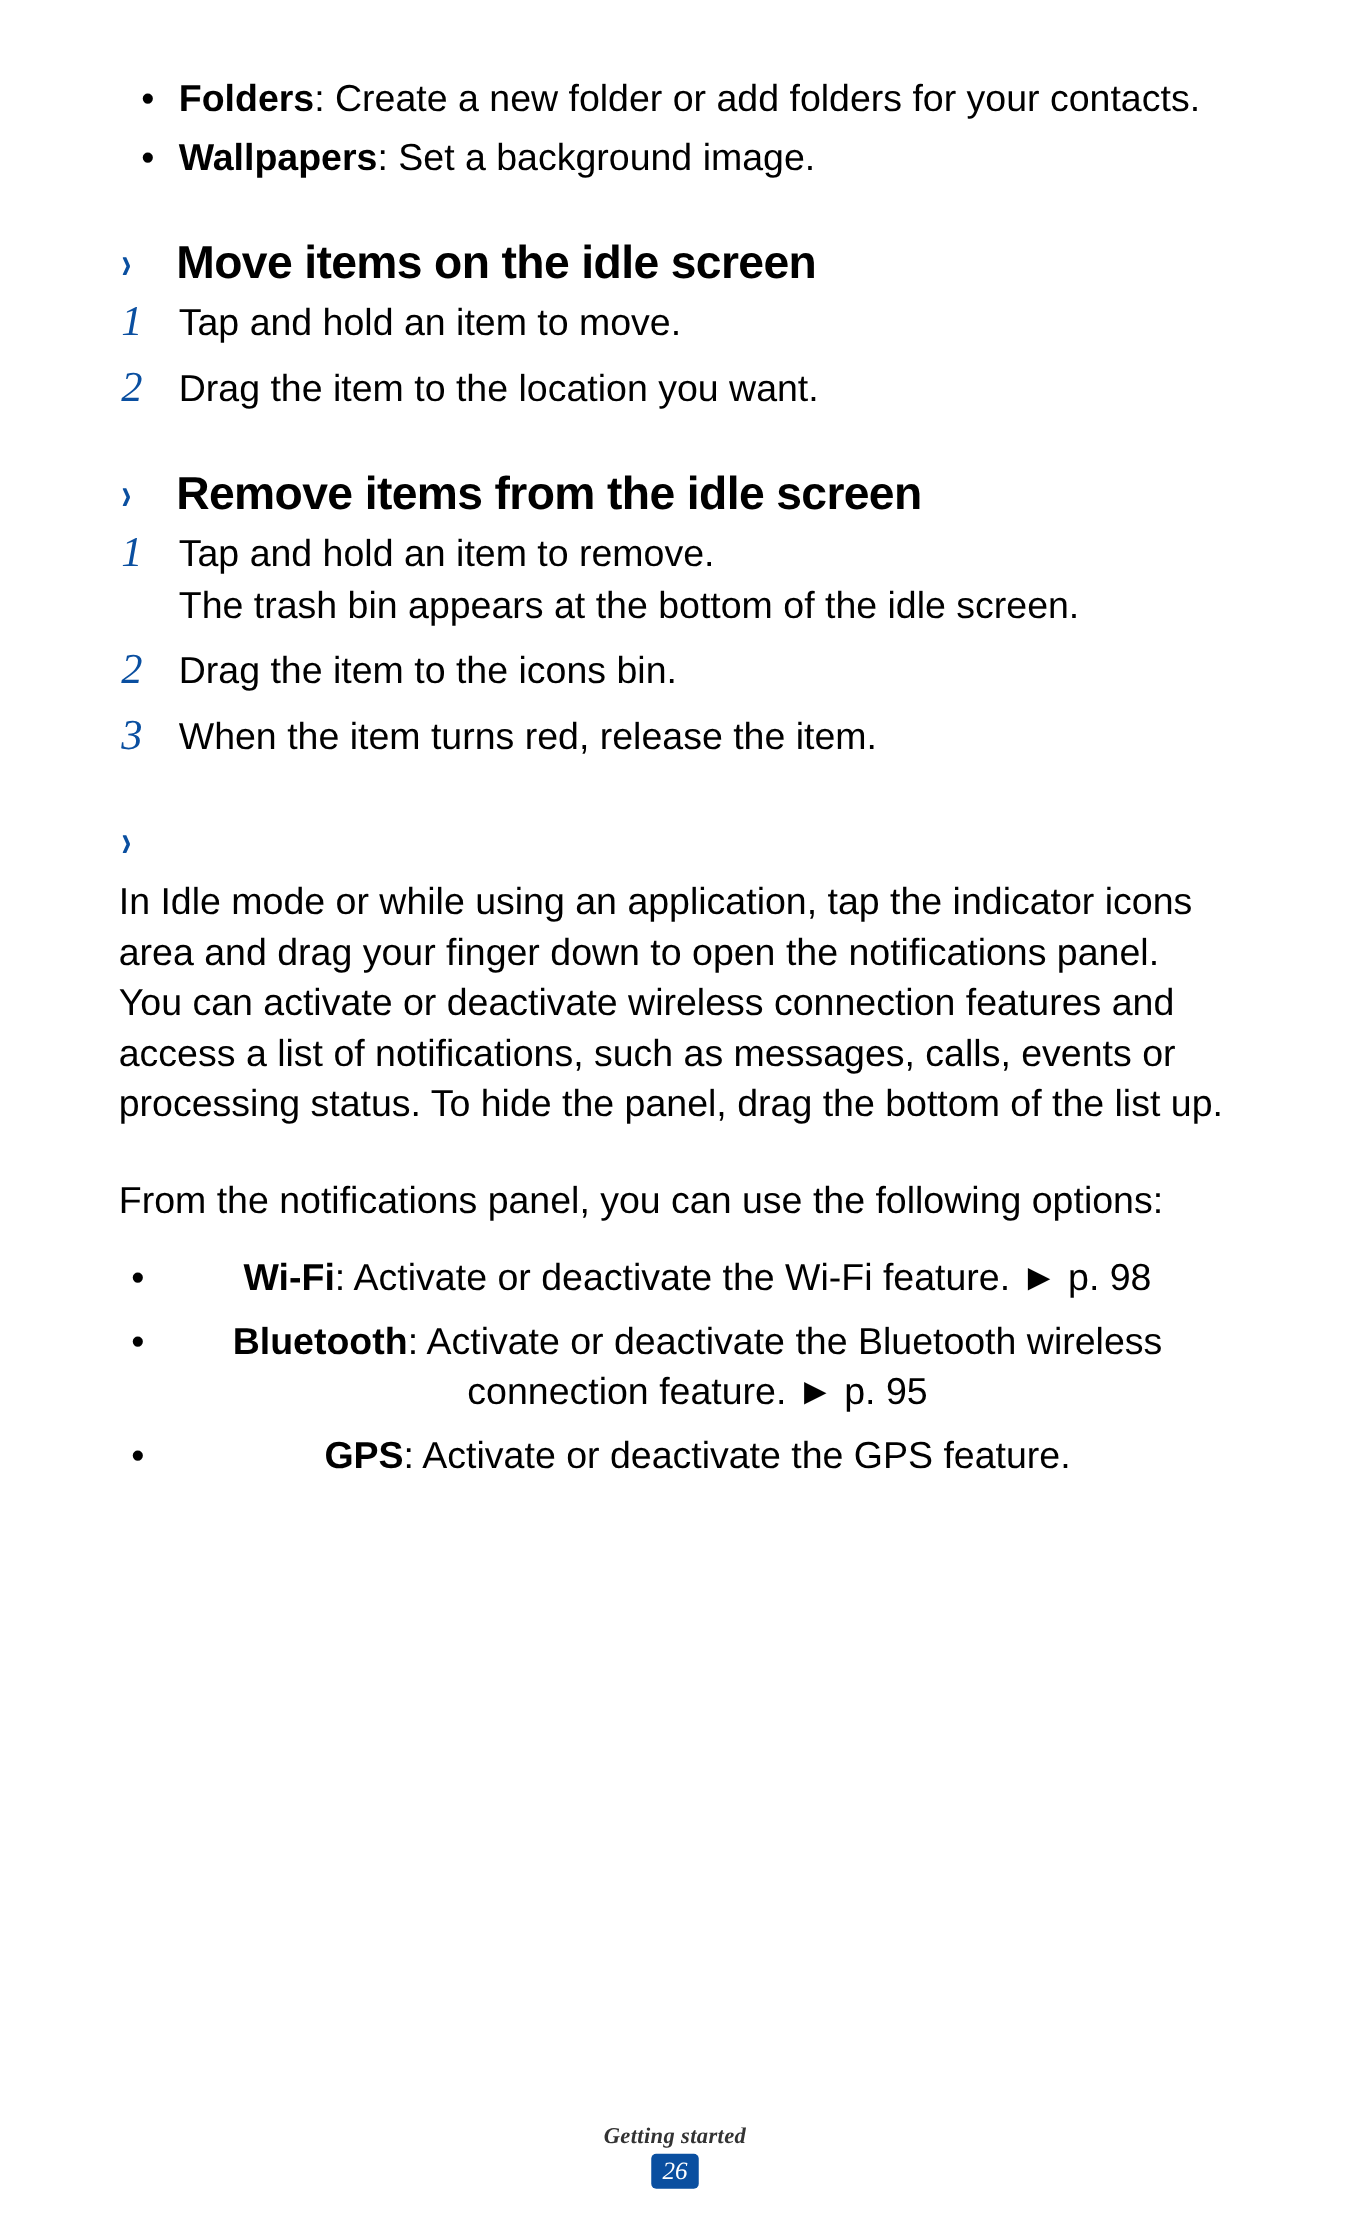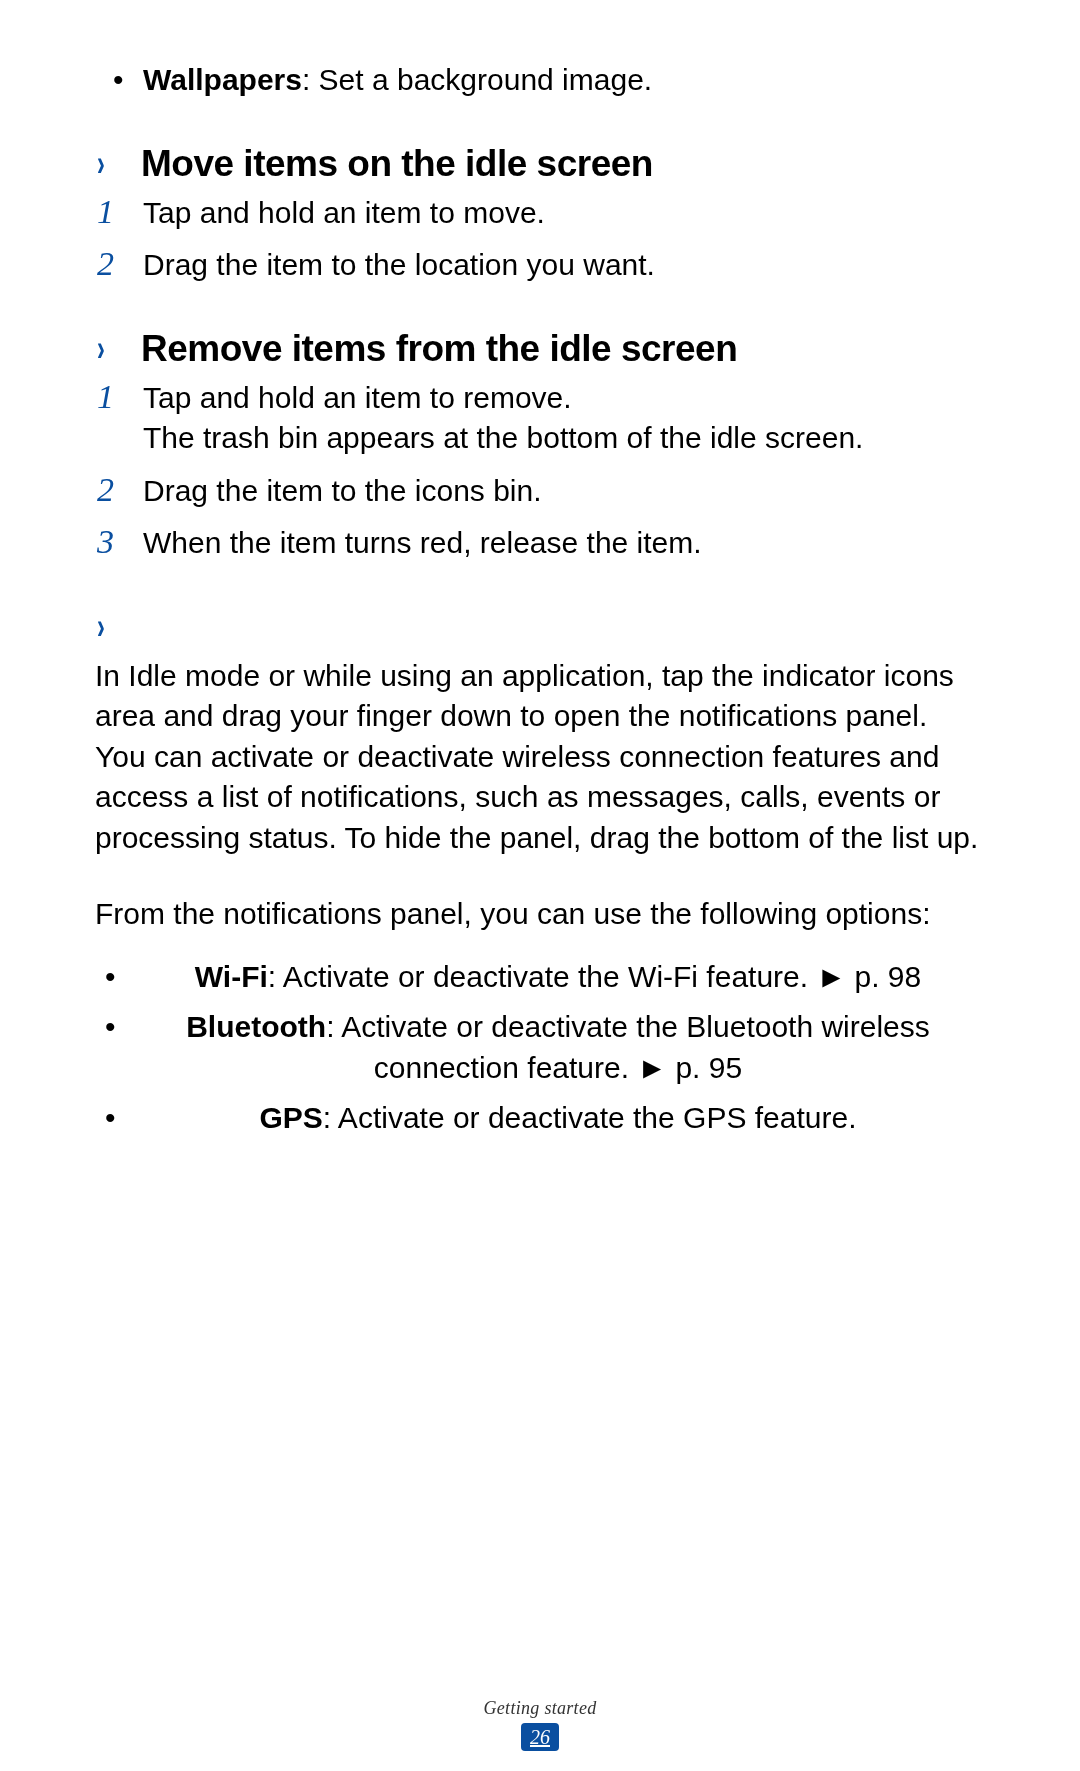--- a/index.html
+++ b/index.html
@@ -119,41 +119,44 @@
     left: 0;
     width: 100%;
     text-align: center;
   }
   .footer-label {
     font-style: italic;
     font-size: 18px;
     color: #333;
     font-family: Georgia, "Times New Roman", serif;
     letter-spacing: 0.3px;
+    font-weight: bold;
   }
   .page-badge {
     margin: 4px auto 0 auto;
     width: 38px;
     height: 28px;
     background: #0a4fa0;
     color: #fff;
     font-style: italic;
     font-family: Georgia, "Times New Roman", serif;
     font-size: 20px;
     line-height: 28px;
     border-radius: 4px;
-    text-decoration: underline;
   }
 </style>
 </head>
 <body>
 
 <div class="page">
 
   <ul class="bullet-list-top">
+    <li>
+      <span class="bold">Folders</span><span>: Create a new folder or add folders for your contacts.</span>
+    </li>
     <li>
       <span class="bold">Wallpapers</span><span>: Set a background image.</span>
     </li>
   </ul>
 
   <div class="section-heading">
     <span class="chevron">›</span>
     <span class="heading-text">Move items on the idle screen</span>
   </div>
   <ol class="num-list">

